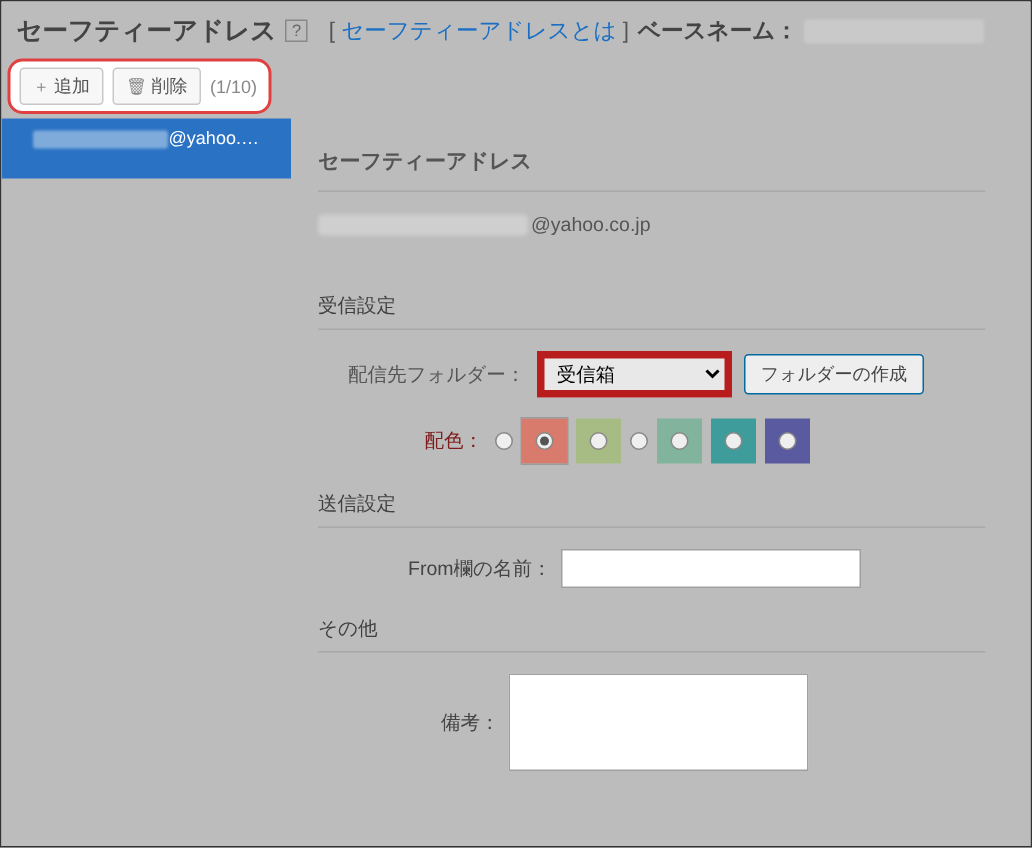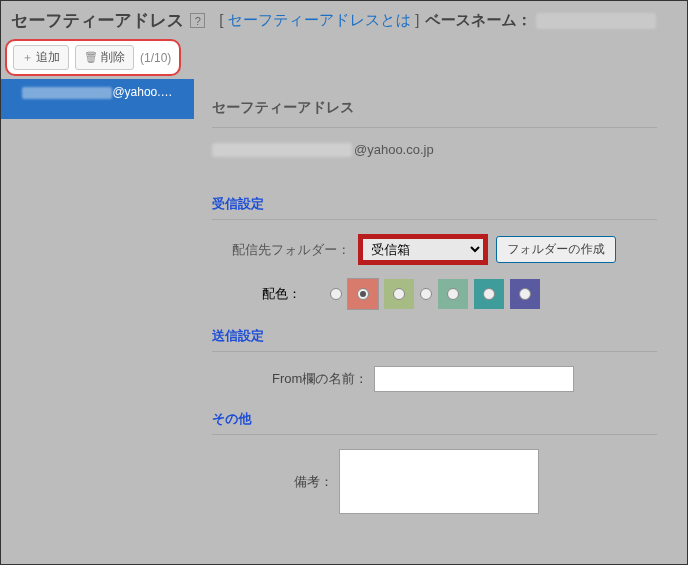--- a/index.html
+++ b/index.html
@@ -124,22 +124,22 @@
   .email-blur {
     display: inline-block;
     width: 140px;
     height: 14px;
     background: #cfcfcf;
     border-radius: 3px;
     filter: blur(1.5px);
   }
   .email-domain { color: #555; }
   .subsection {
-    font-weight: bold;
-    color: #1d4ed8;
+    font-weight: normal;
+    color: #404040;
     margin-bottom: 4px;
     margin-top: 10px;
   }
   .field-row {
     display: flex;
     align-items: center;
     gap: 8px;
     margin: 10px 0 14px 20px;
   }
   .field-label { color: #555; min-width: 100px; text-align: right; }
@@ -154,21 +154,21 @@
   .btn-create {
     background: #eee;
     border: 1px solid #0369a1;
     border-radius: 3px;
     padding: 4px 10px;
     font-size: 12px;
     cursor: pointer;
     color: #444;
   }
   .color-row { display: flex; align-items: center; gap: 8px; margin: 6px 0 18px 50px; }
-  .color-row-label { color: #000000; min-width: 60px; }
+  .color-row-label { color: #7f1d1d; min-width: 60px; text-align: right; }
   .swatch-group { display: flex; align-items: center; gap: 6px; }
   .radio-dot {
     width: 12px; height: 12px;
     border: 1px solid #888;
     border-radius: 50%;
     background: #efefef;
     display: inline-block;
     cursor: pointer;
     position: relative;
   }

